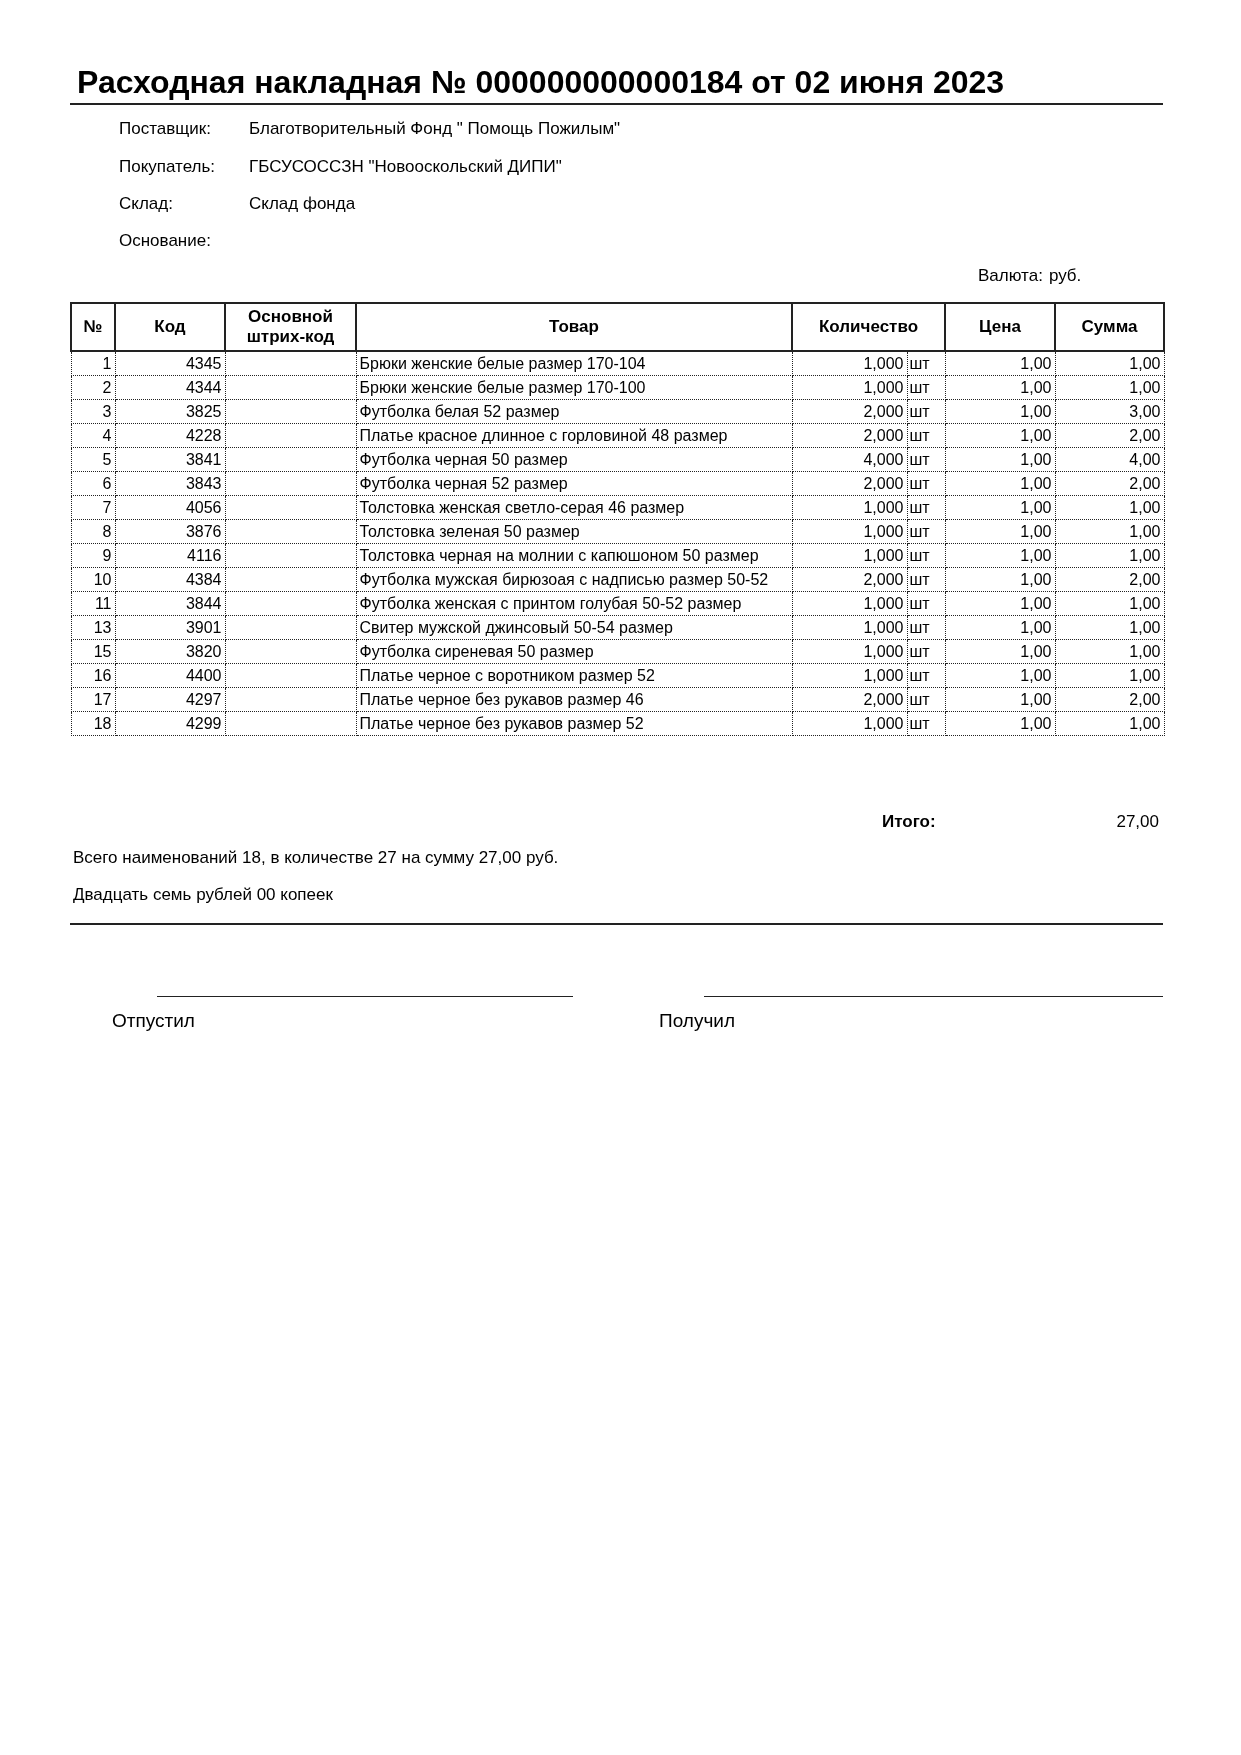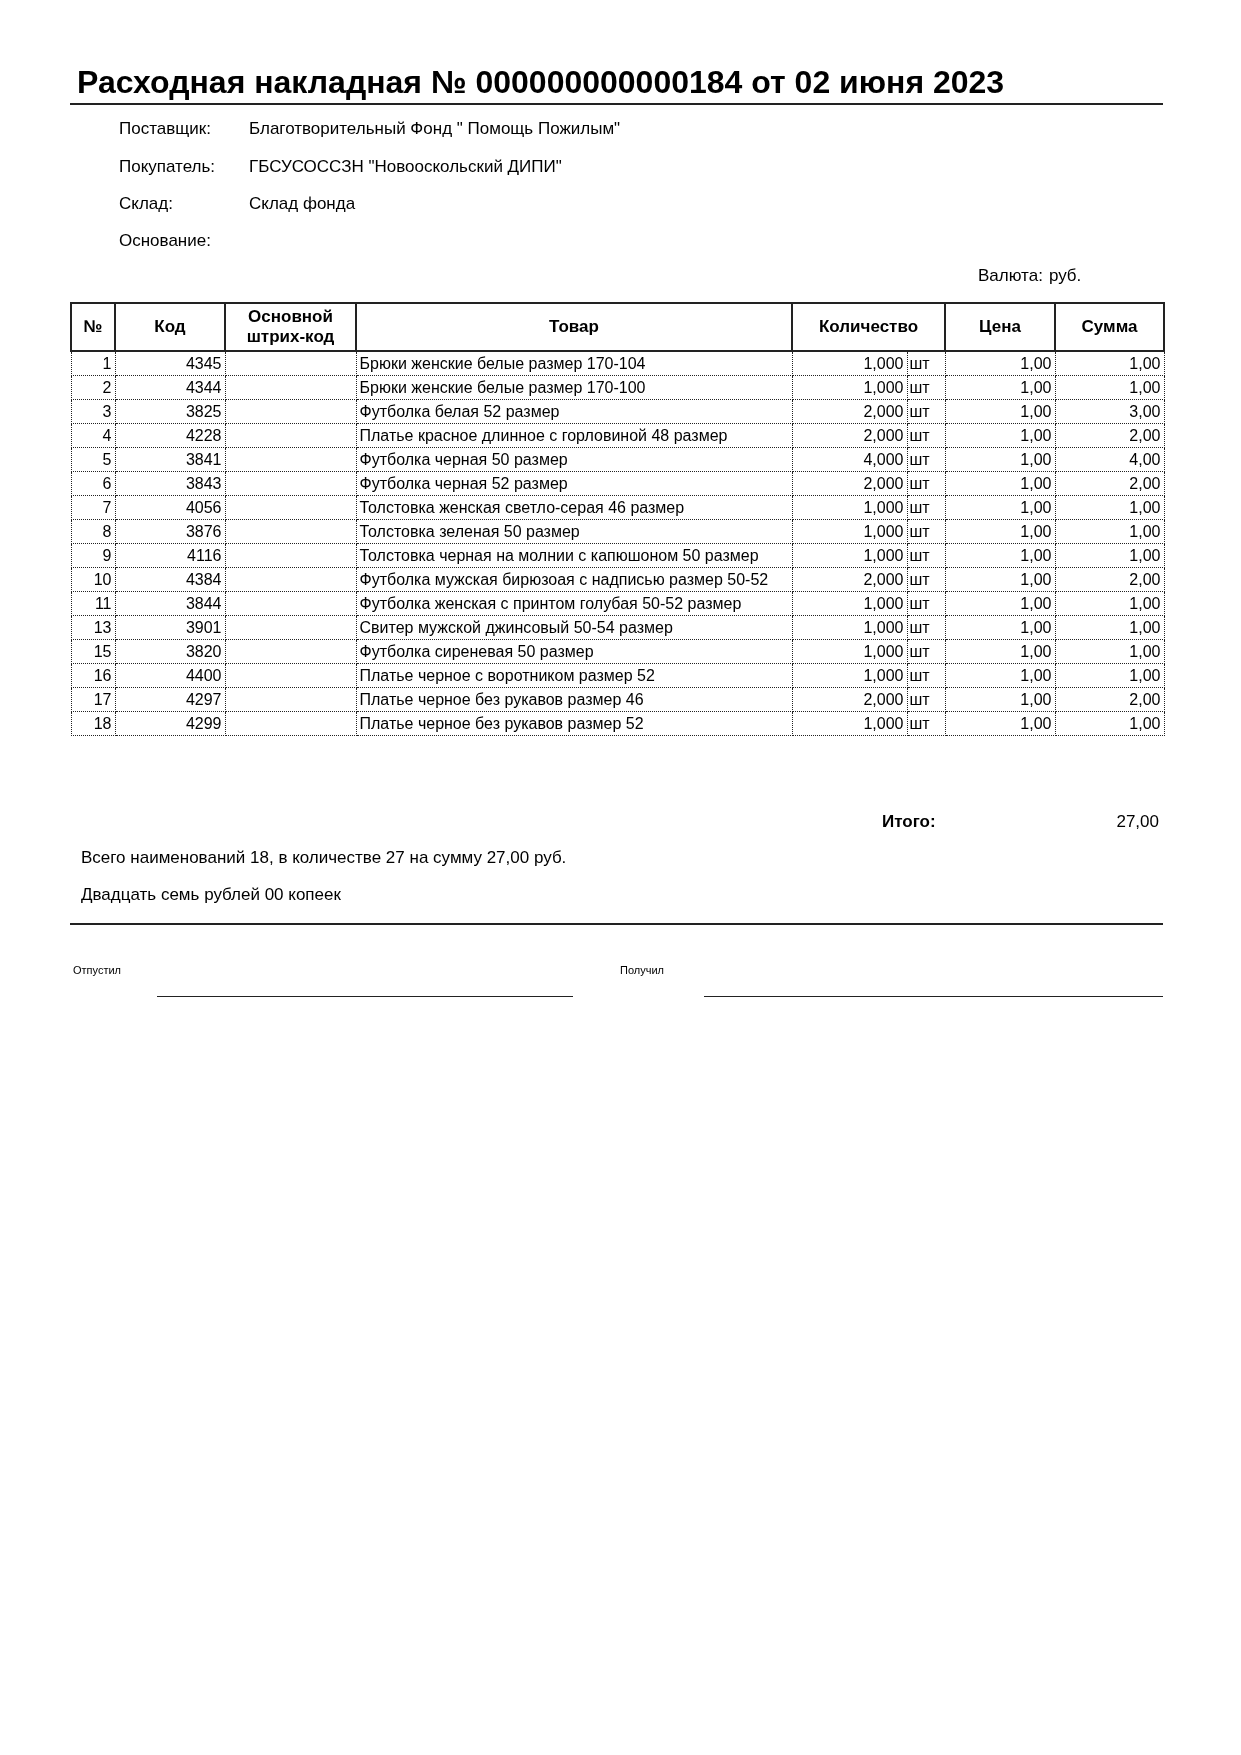--- a/index.html
+++ b/index.html
@@ -47,23 +47,23 @@
 
   .total-label {
     position: absolute; top: 812px; left: 882px;
     font-size: 17px; font-weight: bold;
   }
   .total-value {
     position: absolute; top: 812px; right: 82px;
     font-size: 17px;
   }
   .summary {
-    position: absolute; left: 81px; font-size: 17px; white-space: nowrap;
-  }
-  .sign-label { position: absolute; top: 964px; font-size: 11px; white-space: nowrap; }
+    position: absolute; left: 73px; font-size: 17px; white-space: nowrap;
+  }
+  .sign-label { position: absolute; top: 1010px; font-size: 19px; white-space: nowrap; margin-left: 39px; }
   .sign-line { position: absolute; top: 996px; height: 0; border-top: 1.5px solid #222; }
 </style>
 </head>
 <body>
 
 <div class="title">Расходная накладная № 000000000000184 от 02 июня 2023</div>
 <div class="rule" style="top:103px;"></div>
 
 <div class="field-label" style="top:119px;">Поставщик:</div>
 <div class="field-value" style="top:119px;">Благотворительный Фонд " Помощь Пожилым"</div>

